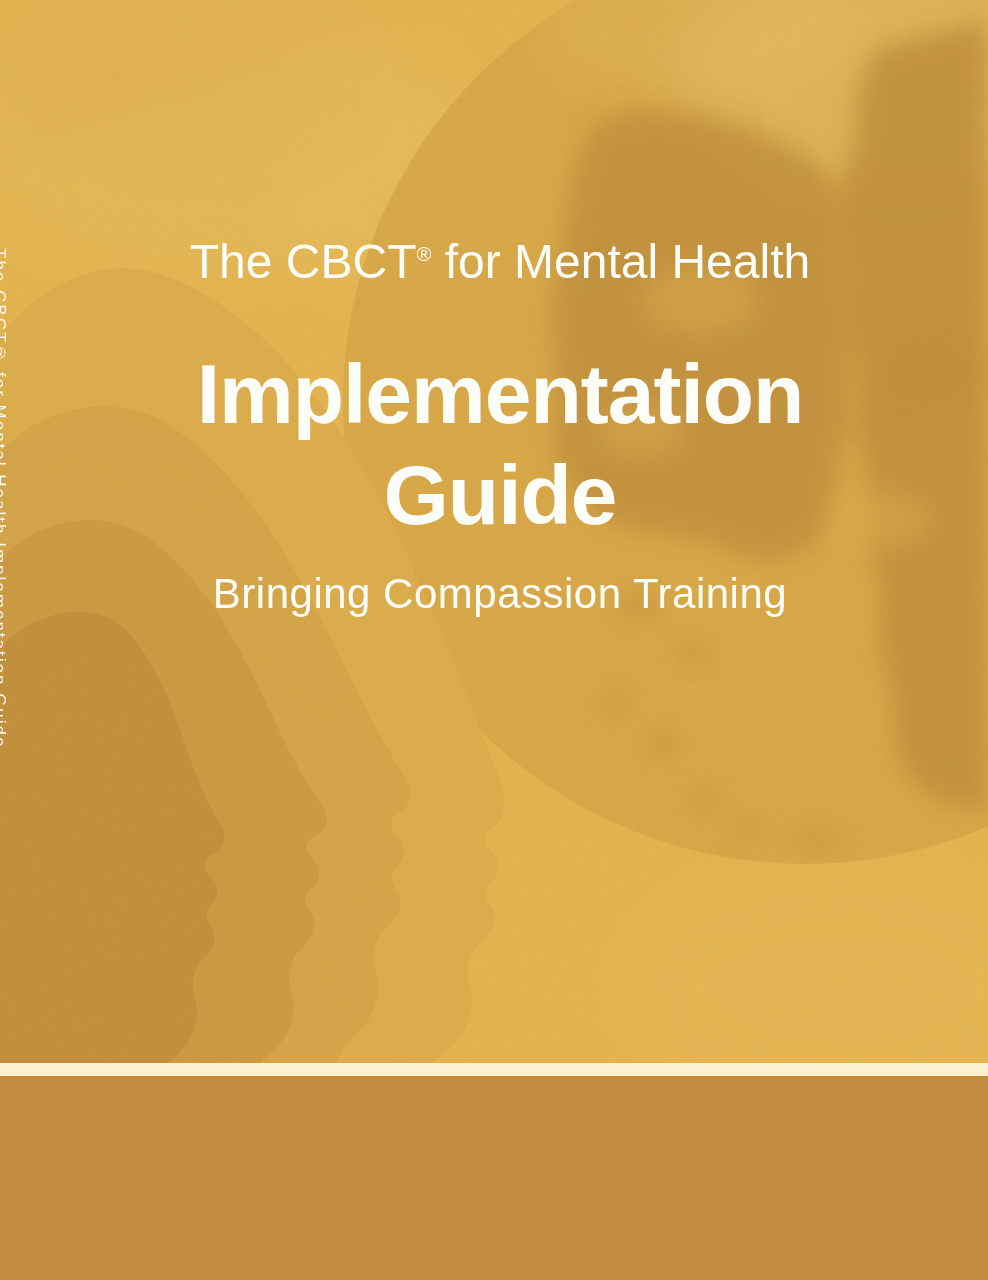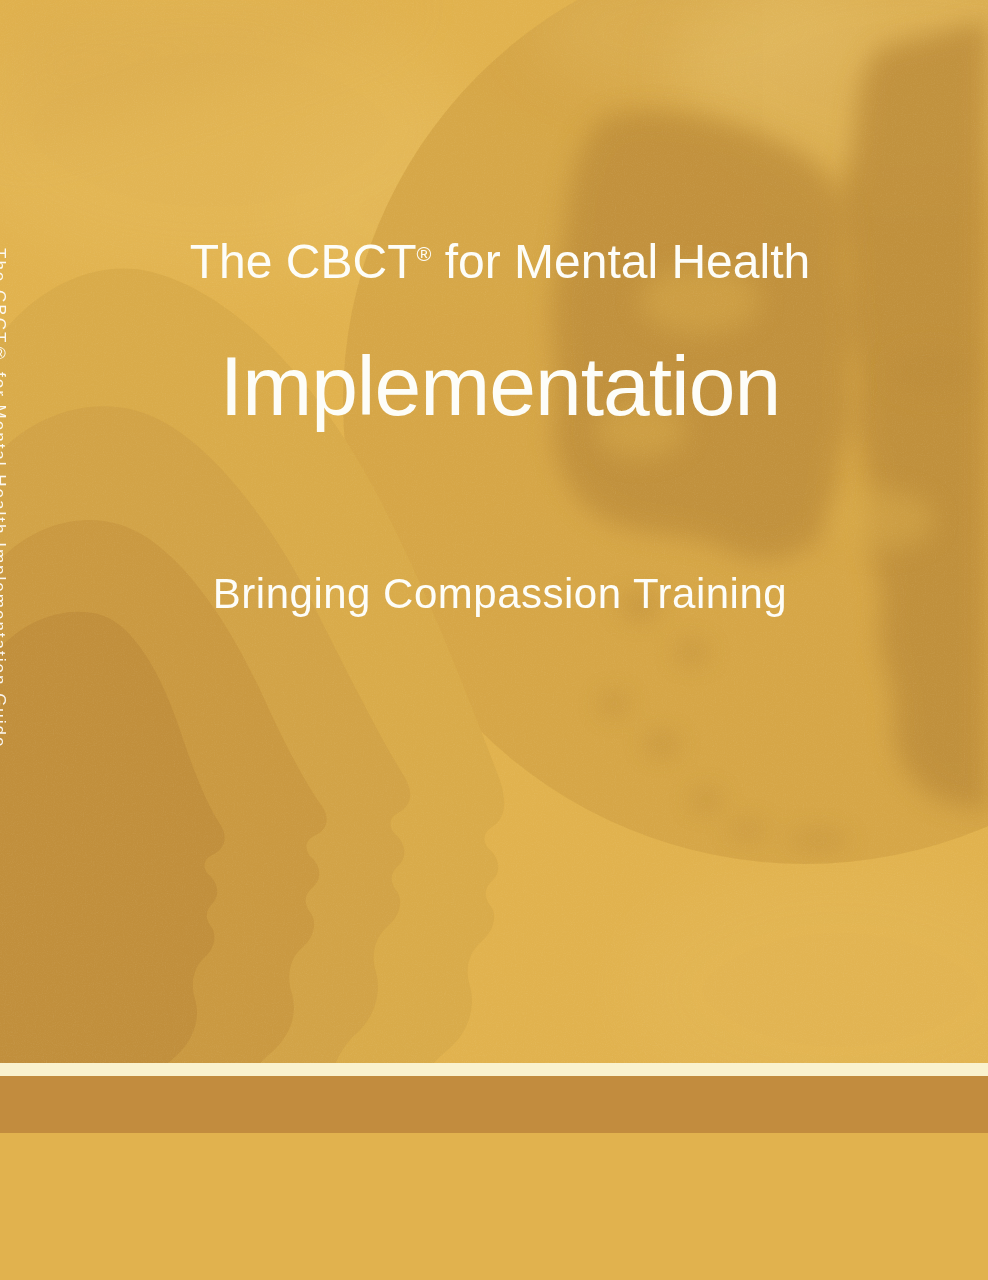--- a/index.html
+++ b/index.html
@@ -2,21 +2,21 @@
 <html style="--bg_gold: #e1b24e; --globe_fill: #d3a346; --land_dark: #bd8d3a; --land_light: #d9ac4c; --head1: #c18f3c; --head2: #ca9941; --head3: #d2a347; --head4: #d9ab4a; --highlight: #eecd79; --divider_cream: #faf2ce; --footer_tan: #c28c3e; --text_white: #fdfdf8;"><head>
 <meta charset="utf-8">
 <style>
   html,body { margin:0; padding:0; }
   body {
     width:988px; height:1280px;
     font-family:"Liberation Sans", sans-serif;
     overflow:hidden;
     background:#e1b24e;
   }
-  .page { position:relative; width:988px; height:1133px; overflow:hidden; }
+  .page { position:relative; width:988px; height:1280px; overflow:hidden; }
   .art  { position:absolute; left:0; top:0; width:988px; height:1280px; display:block; }
 
   
   .c-bg      { fill:var(--bg_gold,#e1b24e); }
   .c-globe   { fill:var(--globe_fill,#d3a346); }
   .c-land    { fill:var(--land_dark,#be8e3c); }
   .c-landlt  { fill:var(--land_light,#d9ac4c); }
   .c-head1   { fill:var(--head1,#c18f3c); }
   .c-head2   { fill:var(--head2,#ca9941); }
   .c-head3   { fill:var(--head3,#d2a347); }
@@ -31,22 +31,22 @@
     text-align:center; color:var(--text_white,#fff);
   }
   .kicker {
     position:absolute; left:0; right:0; top:225px;
     font-size:48px; line-height:58px; letter-spacing:0px;
     color:var(--text_white,#fdfdf8);
   }
   .kicker sup { font-size:0.42em; vertical-align:super; letter-spacing:0; }
   .title {
     position:absolute; left:0; right:0; top:328px;
-    font-size:84px; line-height:101px; font-weight:400; letter-spacing:-1px;
-    margin:8px; color:var(--text_white,#fdfdf8);
+    font-size:84px; line-height:101px; font-weight:700; letter-spacing:-1px;
+    margin:16px; color:var(--text_white,#fdfdf8);
   }
   .title span { display:block; }
   .subtitle {
     position:absolute; left:0; right:0; top:570px;
     font-size:42px; line-height:47px; letter-spacing:0.5px;
     color:var(--text_white,#fdfdf8);
   }
   .subtitle span { display:block;text-align:center; }
 
   
@@ -177,20 +177,21 @@
   <div class="spine">
     <span>The CBCT® for Mental Health Implementation Guide</span>
   </div>
 
   <div class="content">
     <div class="kicker">
       <span>The CBCT</span><sup>®</sup><span> for Mental Health</span>
     </div>
     <h1 class="title">
       <span>Implementation</span>
+      <span>Guide</span>
     </h1>
     <div class="subtitle">
       <span>Bringing Compassion Training</span>
     </div>
   </div>
 
   <div class="footer-content">
 
     
 

